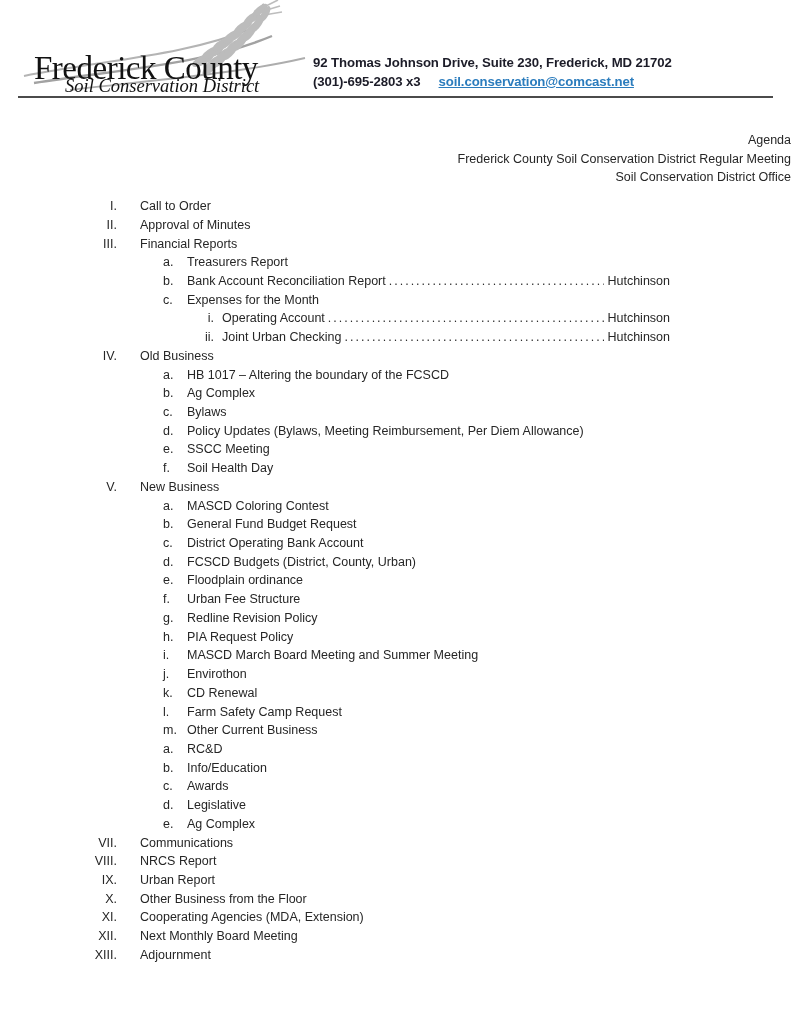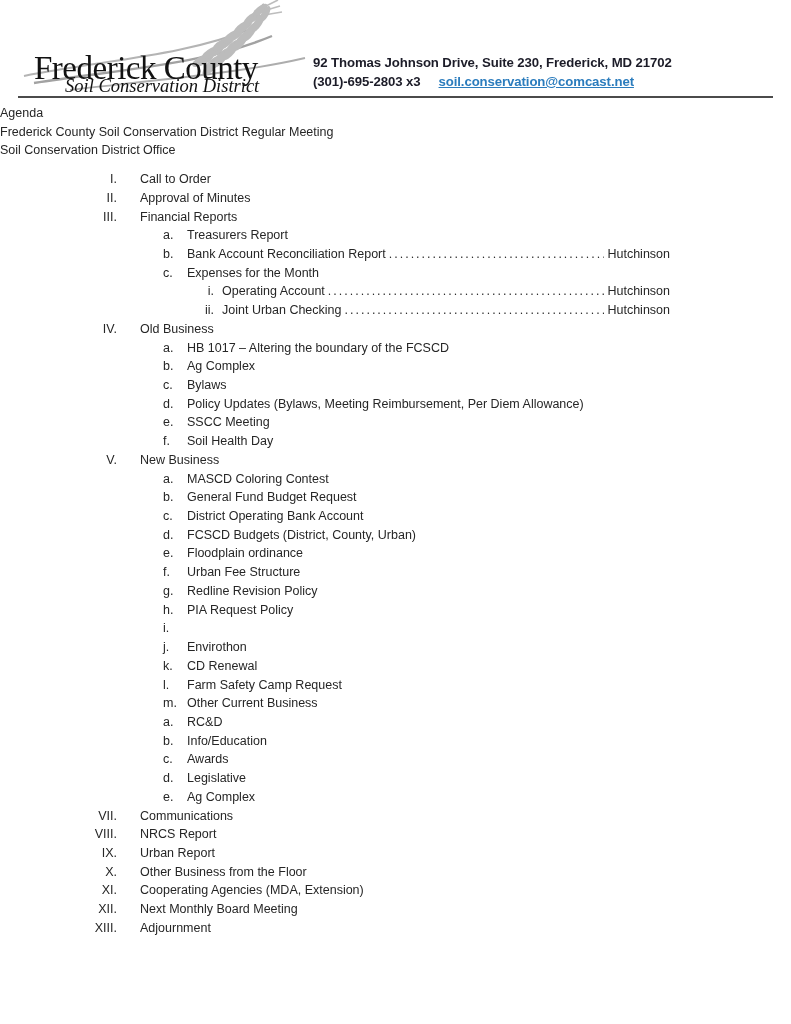--- a/index.html
+++ b/index.html
@@ -25,21 +25,21 @@
   .contact {
     position:absolute; left:313px; top:53px;
     font-size:13.2px; font-weight:700; line-height:19px; color:#1c1c28;
     white-space:nowrap; letter-spacing:-0.1px;
   }
   .contact .email { color:#2b7cbd; text-decoration:underline; margin-left:18px; cursor:pointer; }
   .rule { position:absolute; left:18px; right:18px; top:96px; height:2px; background:#4b4b4b; }
 
   
   .title-block {
-    margin-top:5px; text-align:left;
+    margin-top:32px; text-align:right;
     font-size:12.5px; line-height:18.7px; color:#262626;
   }
 
   
   .agenda { margin-top:10px; }
   .row {
     display:flex; align-items:baseline;
     height:18.73px; line-height:18.73px;
     font-size:12.5px; color:#262626;
     margin-right:121px; 
@@ -213,20 +213,21 @@
       <div class="row lvl2">
         <span class="num">g.</span>
         <span class="txt">Redline Revision Policy</span>
       </div>
       <div class="row lvl2">
         <span class="num">h.</span>
         <span class="txt">PIA Request Policy</span>
       </div>
       <div class="row lvl2">
         <span class="num">i.</span>
+        <span class="txt">MASCD March Board Meeting and Summer Meeting</span>
       </div>
       <div class="row lvl2">
         <span class="num">j.</span>
         <span class="txt">Envirothon</span>
       </div>
       <div class="row lvl2">
         <span class="num">k.</span>
         <span class="txt">CD Renewal</span>
       </div>
       <div class="row lvl2">

